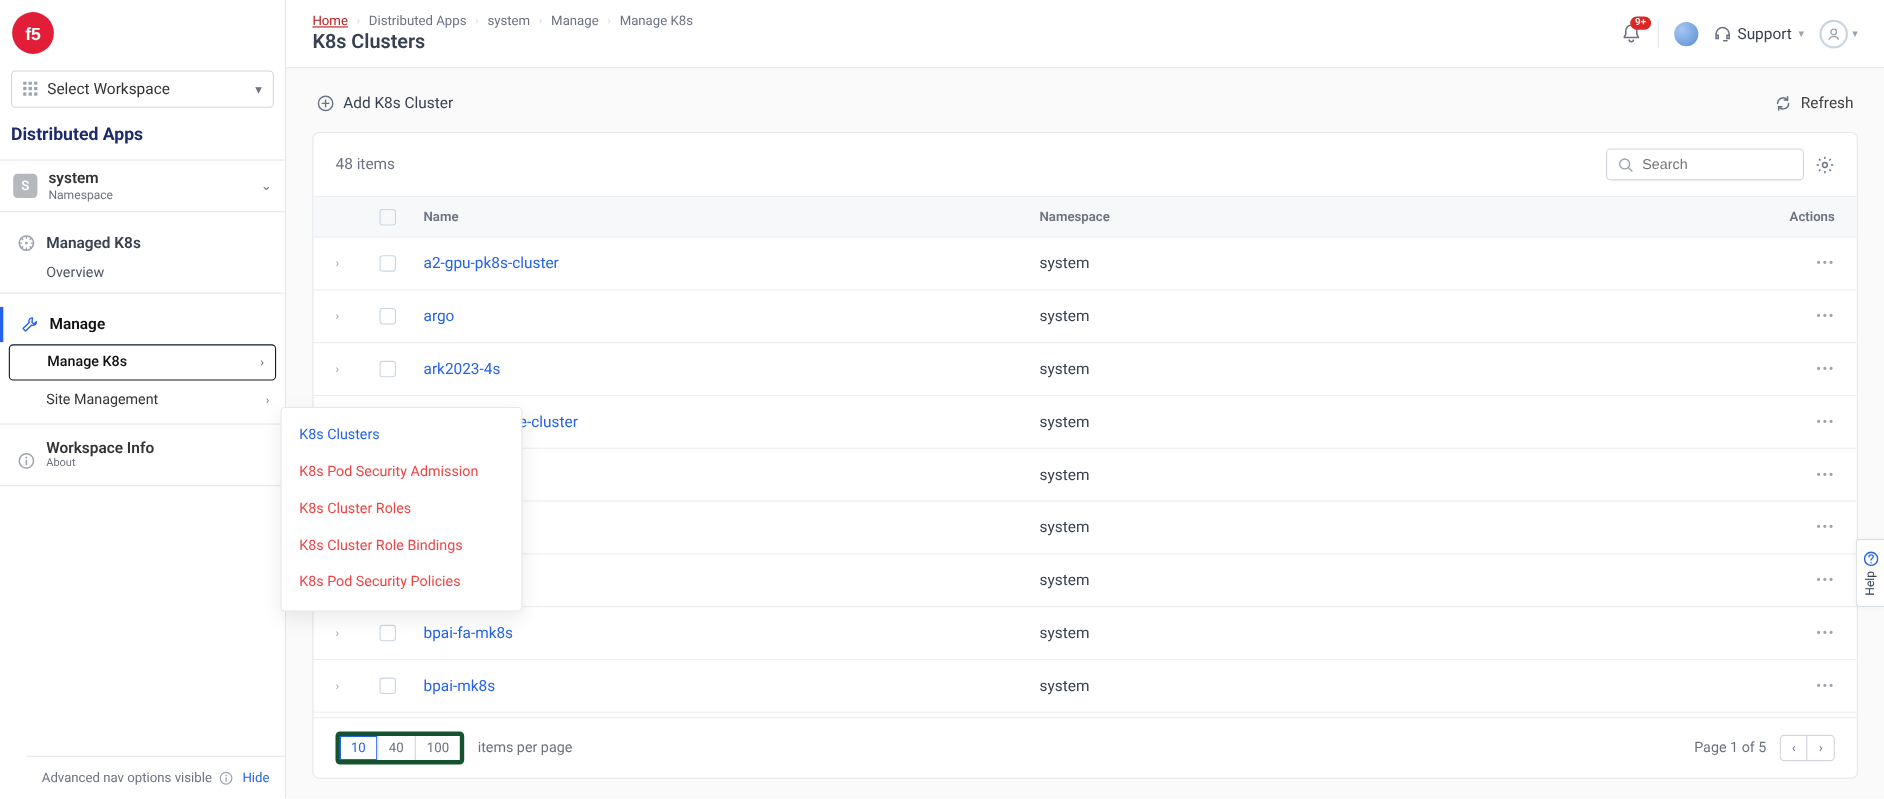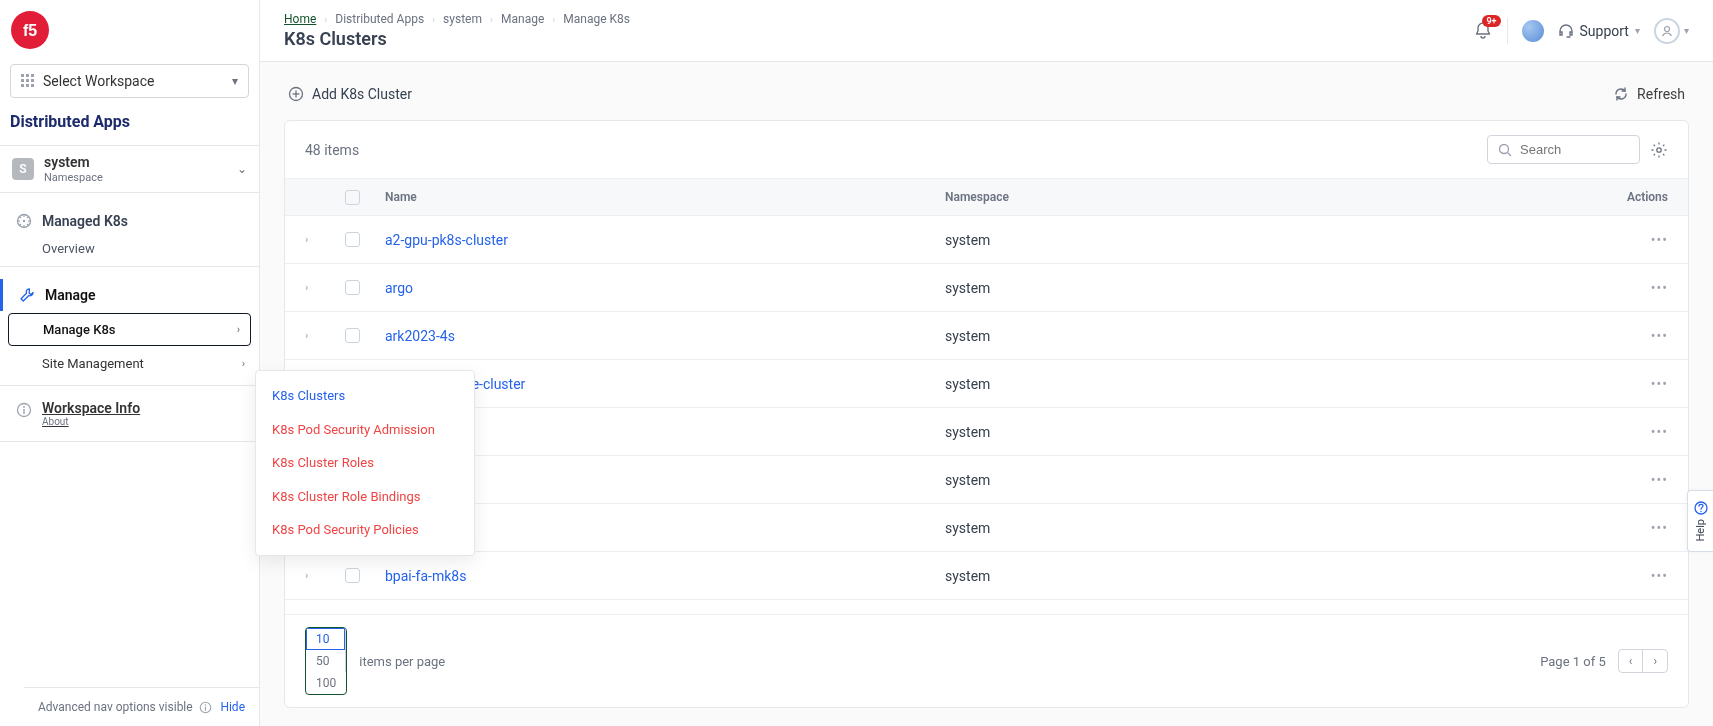--- a/index.html
+++ b/index.html
@@ -28,35 +28,35 @@
   .nav-group { padding: 12px 0 6px 0; }
   .nav-item { display: flex; align-items: center; gap: 10px; padding: 8px 16px; color: #374151; cursor: pointer; }
   .nav-item .icon { width: 16px; display: flex; justify-content: center; color: #6b7280; }
   .nav-item.section { font-weight: 600; }
   .nav-sub { padding-left: 42px; font-size: 13px; color: #4b5563; padding-top: 4px; padding-bottom: 4px; cursor: pointer; }
   .nav-item.active-parent { border-left: 3px solid #2563eb; color: #111; font-weight: 600; }
   .nav-sub-item { display: flex; align-items: center; justify-content: space-between; padding: 8px 14px 8px 42px; font-size: 13px; cursor: pointer; }
   .nav-sub-item.active { border: 1px solid #111827; border-radius: 4px; margin: 2px 8px; padding-left: 34px; padding-right: 10px; color: #111; font-weight: 500; position: relative; z-index: 20; }
   .nav-sub-item .chev { color: #6b7280; font-size: 11px; }
 
-  .ws-info { border-top: 1px solid #e5e7eb; padding: 14px 16px; display: flex; gap: 10px; align-items: flex-start; text-decoration: underline; }
+  .ws-info { border-top: 1px solid #e5e7eb; padding: 14px 16px; display: flex; gap: 10px; align-items: flex-end; }
   .ws-info .icon { color: #6b7280; margin-top: 2px; }
   .ws-info .t1 { font-size: 14px; font-weight: 600; }
   .ws-info .t2 { font-size: 10px; color: #6b7280; }
 
   .adv-nav { margin-top: auto; border-top: 1px solid #e5e7eb; padding: 12px 14px; font-size: 12px; color: #6b7280; display: flex; align-items: center; gap: 6px; margin-left: 24px; }
   .adv-nav .hide { color: #2563eb; margin-left: auto; cursor: pointer; }
 
   
   .main { flex: 1; display: flex; flex-direction: column; background: #fafafa; min-width: 0; }
   .topbar { height: 62px; display: flex; align-items: center; padding: 0 24px; border-bottom: 1px solid #e5e7eb; background: #fff; }
   .bc { display: flex; flex-direction: column; gap: 2px; }
   .crumbs { display: flex; gap: 8px; font-size: 12px; color: #6b7280; align-items: center; }
   .crumbs .sep { color: #cbd5e1; font-size: 10px; }
-  .crumbs .home { text-decoration: underline; color: #14532d; cursor: pointer; }
+  .crumbs .home { text-decoration: underline; color: #b91c1c; cursor: pointer; }
   .page-title { font-size: 18px; font-weight: 600; color: #374151; }
   .topbar-right { margin-left: auto; display: flex; align-items: center; gap: 14px; }
   .bell-wrap { position: relative; color: #6b7280; }
   .bell-wrap .badge { position: absolute; top: -6px; right: -8px; background: #dc2626; color: #fff; border-radius: 8px; font-size: 9px; padding: 1px 4px; font-weight: 600; }
   .divider { width: 1px; height: 26px; background: #e5e7eb; }
   .globe { width: 22px; height: 22px; border-radius: 50%; background: radial-gradient(circle at 30% 30%, #a5c8f2, #5b8cd6); }
   .support { display: flex; align-items: center; gap: 6px; font-size: 14px; color: #374151; cursor: pointer; }
   .support .icon, .user-drop .icon { color: #6b7280; }
   .user-drop { display: flex; align-items: center; gap: 4px; cursor: pointer; }
   .user-circle { width: 26px; height: 26px; border-radius: 50%; border: 2px solid #cbd5e1; display: flex; align-items: center; justify-content: center; color: #6b7280; font-size: 12px; }
@@ -65,38 +65,38 @@
   .actions-row { display: flex; align-items: center; padding: 6px 4px 18px 4px; }
   .add-cluster { display: flex; align-items: center; gap: 8px; font-size: 14px; color: #374151; cursor: pointer; }
   .add-cluster .plus-icon { color: #6b7280; }
   .refresh { margin-left: auto; display: flex; gap: 8px; align-items: center; font-size: 14px; color: #404040; cursor: pointer; }
   .refresh .icon { color: #6b7280; }
 
   .card { background: #fff; border: 1px solid #e5e7eb; border-radius: 6px; flex: 1; display: flex; flex-direction: column; min-height: 0; }
   .card-top { display: flex; align-items: center; padding: 14px 20px; gap: 12px; }
   .items-count { font-size: 14px; color: #6b7280; }
   .search-wrap { margin-left: auto; display: flex; align-items: center; gap: 10px; }
-  .search { display: flex; align-items: center; gap: 8px; border: 1px solid #d1d5db; border-radius: 4px; padding: 6px 10px; width: 153px; }
+  .search { display: flex; align-items: center; gap: 8px; border: 1px solid #d1d5db; border-radius: 4px; padding: 6px 10px; width: 180px; }
   .search input { border: none; outline: none; font-size: 13px; flex: 1; background: transparent; }
   .gear { color: #6b7280; cursor: pointer; }
 
   .table { flex: 1; overflow: auto; }
   .thead, .trow { display: grid; grid-template-columns: 40px 40px 560px 1fr 80px; align-items: center; padding: 0 20px; }
   .thead { height: 38px; background: #f7f8fa; font-size: 12px; color: #6b7280; font-weight: 600; border-top: 1px solid #eceef1; border-bottom: 1px solid #eceef1; }
   .thead .actions-col { text-align: right; }
   .trow { height: 48px; border-bottom: 1px solid #eceef1; font-size: 14px; }
   .trow .expand { color: #9ca3af; font-size: 11px; cursor: pointer; }
   .trow .cb, .thead .cb { display: flex; }
   .trow .name a { color: #2563eb; text-decoration: none; cursor: pointer; }
   .trow .ns { color: #374151; }
   .trow .row-actions { color: #9ca3af; text-align: right; cursor: pointer; letter-spacing: 1px; }
   input[type="checkbox"].cbx { width: 15px; height: 15px; border: 1.5px solid #cbd5e1; border-radius: 3px; appearance: none; cursor: pointer; }
 
   .card-footer { display: flex; align-items: center; padding: 12px 20px; border-top: 1px solid #eceef1; font-size: 13px; color: #6b7280; }
-  .page-sizes { display: flex; border: 1px solid #14532d; border-radius: 4px; overflow: hidden; margin-right: 12px; flex-direction: column; }
+  .page-sizes { display: flex; border: 4px solid #14532d; border-radius: 4px; overflow: hidden; margin-right: 12px; }
   .page-sizes span { padding: 4px 10px; font-size: 12px; cursor: pointer; border-right: 1px solid #d1d5db; }
   .page-sizes span:last-child { border-right: none; }
   .page-sizes span.sel { color: #2563eb; box-shadow: inset 0 0 0 1px #2563eb; }
   .pager { margin-left: auto; display: flex; align-items: center; gap: 12px; }
   .pager .btns { display: flex; border: 1px solid #d1d5db; border-radius: 4px; overflow: hidden; }
   .pager .btns span { padding: 4px 10px; cursor: pointer; color: #6b7280; font-size: 12px; }
   .pager .btns span:first-child { border-right: 1px solid #d1d5db; }
 
   
   .flyout { position: absolute; left: 255px; top: 370px; width: 220px; background: #fff; border: 1px solid #e5e7eb; border-radius: 4px; box-shadow: 0 6px 18px rgba(0,0,0,0.08); padding: 8px 0; z-index: 30; }
@@ -413,21 +413,21 @@
               <span class="name"><a>bpai-mk8s</a></span>
               <span class="ns">system</span>
               <span class="row-actions">•••</span>
             </div>
           </div>
       </div>
 
       <div class="card-footer">
         <div class="page-sizes">
           <span class="sel">10</span>
-          <span>50</span>
+          <span>40</span>
           <span>100</span>
         </div>
         <span>items per page</span>
         <div class="pager">
           <span>Page 1 of 5</span>
           <div class="btns">
             <span>‹</span>
             <span>›</span>
           </div>
         </div>

